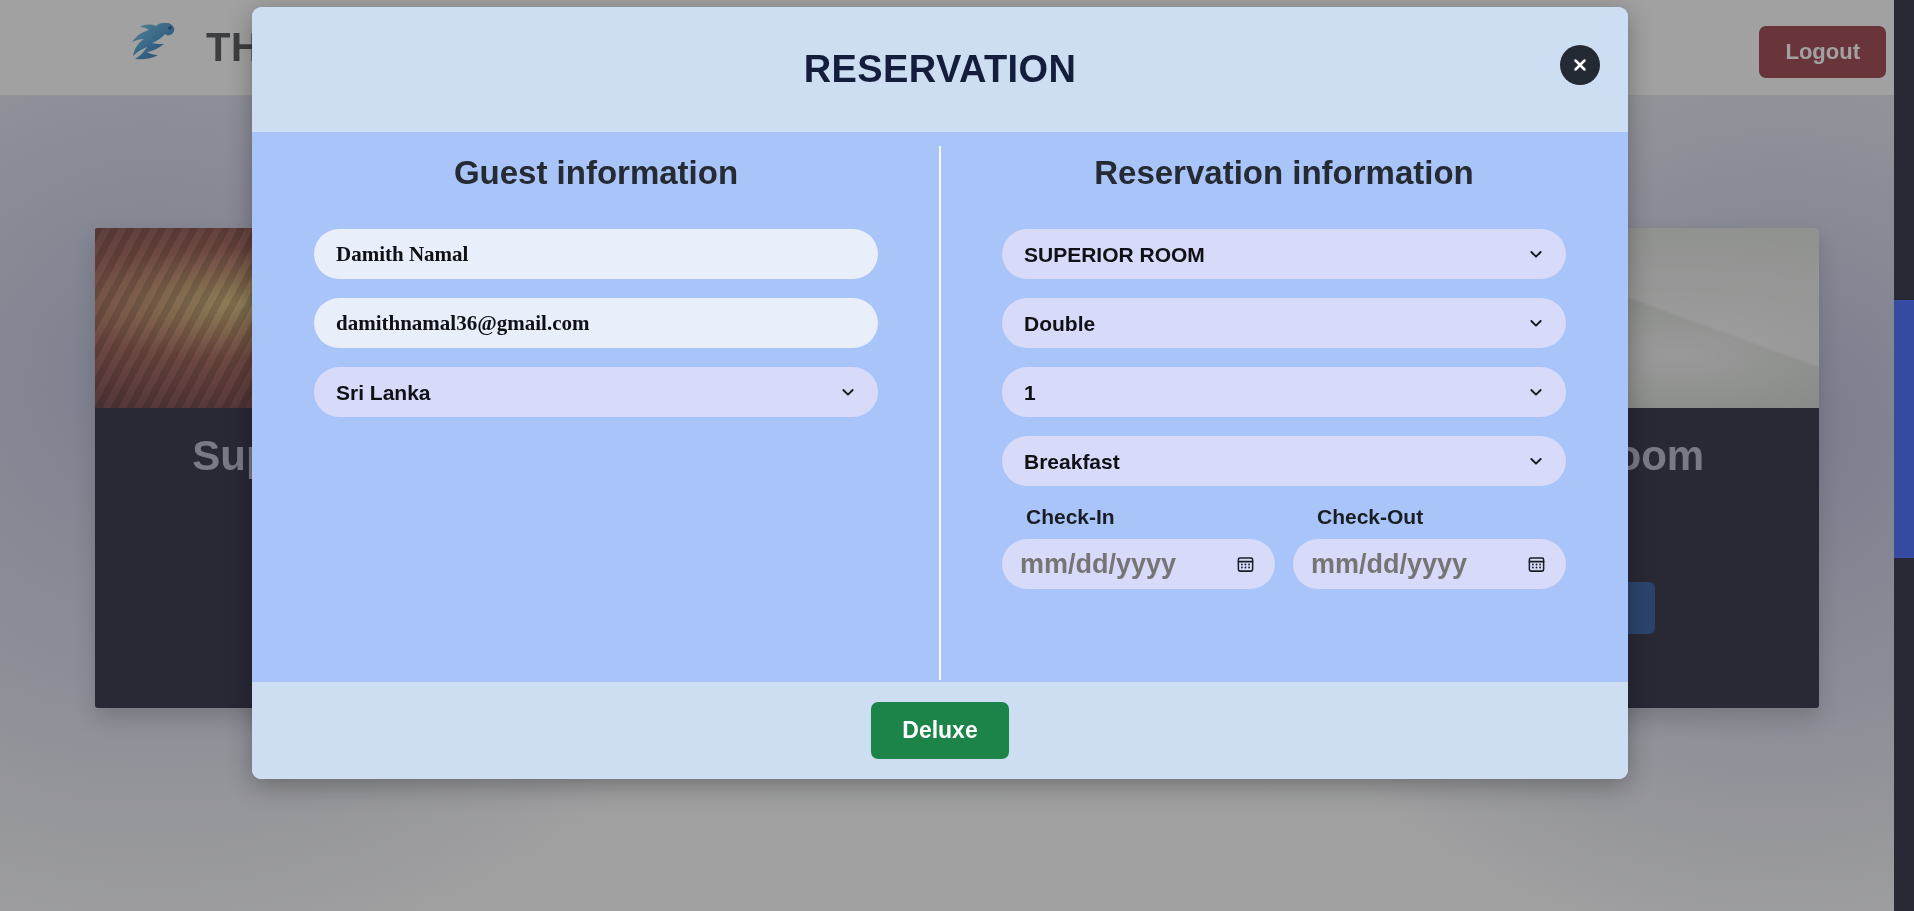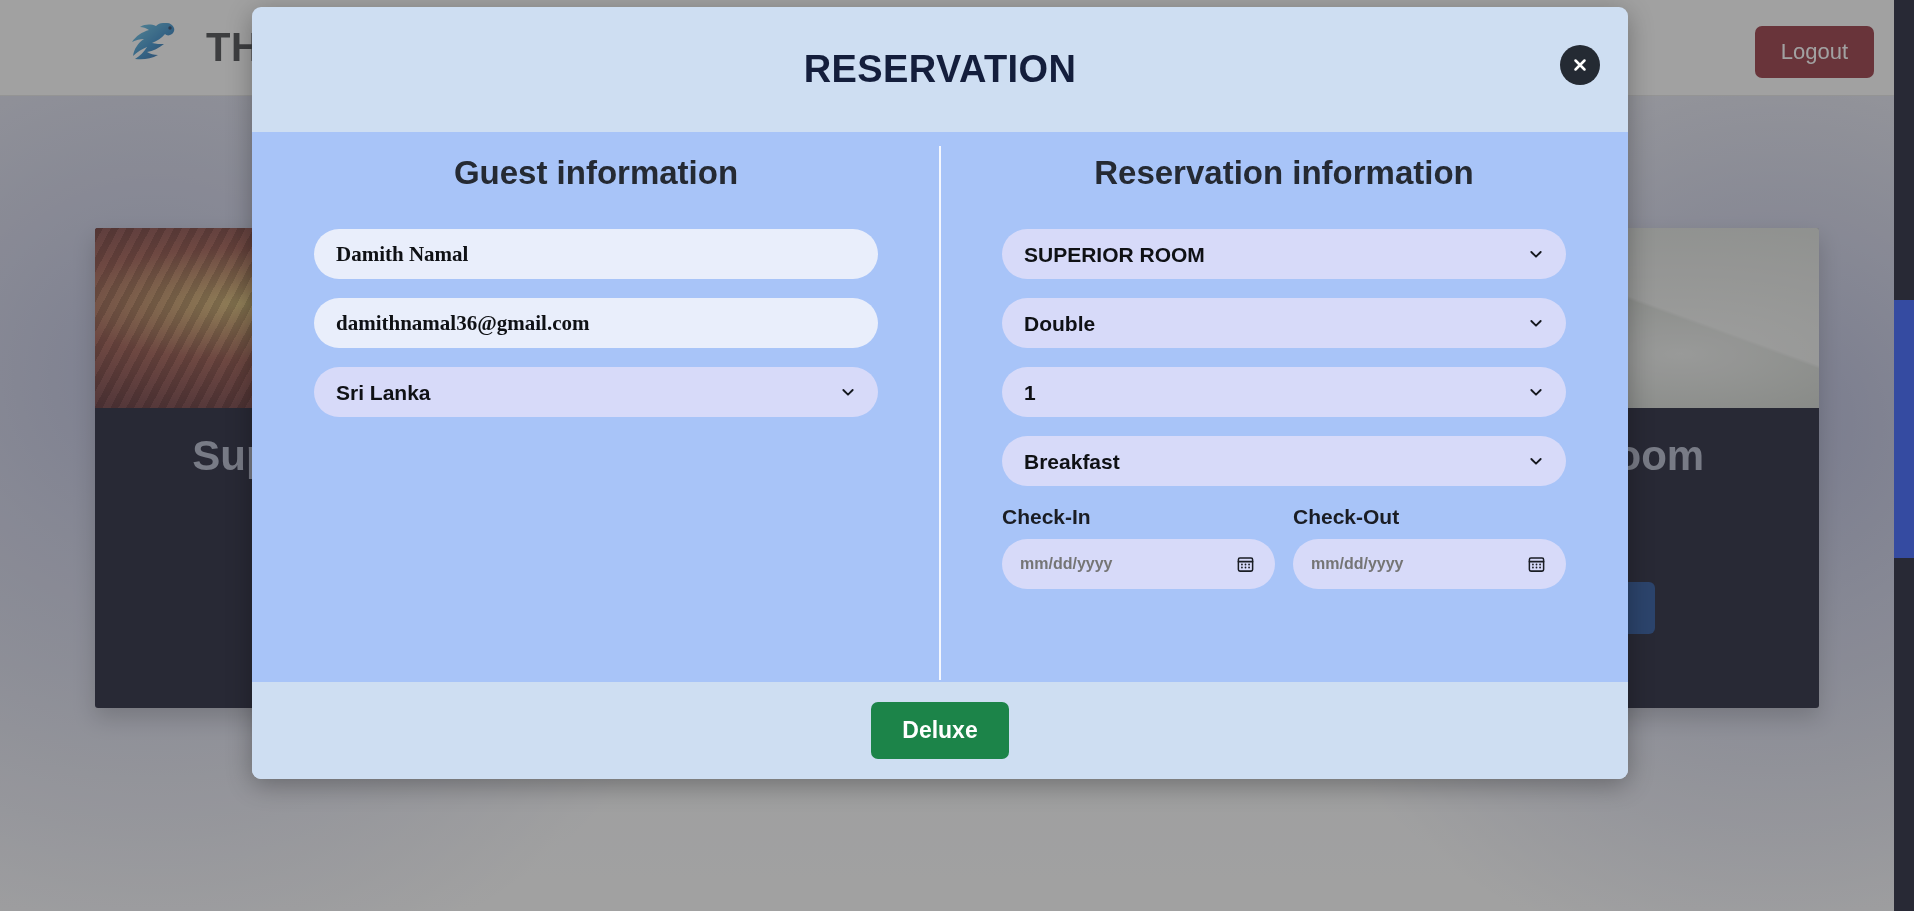--- a/index.html
+++ b/index.html
@@ -36,29 +36,29 @@
   .brand-logo { width: 70px; height: 66px; flex: none; display: block; }
   .brand-name {
     font-size: 40px;
     font-weight: 700;
     letter-spacing: .5px;
     color: #2f3136;
     white-space: nowrap;
   }
   .logout-button {
     position: absolute;
-    right: 40px;
+    right: 28px;
     top: 26px;
     background: #8a1c28;
     color: #ffffff;
     border: none;
     border-radius: 7px;
     font-family: "Liberation Sans", sans-serif;
     font-size: 22px;
-    font-weight: 400;
+    font-weight: 700;
     padding: 13px 26px;
     cursor: pointer;
   }
 
   
   .hero-band {
     position: absolute;
     top: 96px; left: 0; right: 0; bottom: 0;
     background:
       radial-gradient(circle at 8% 34%, rgba(120,128,190,.55) 0%, rgba(120,128,190,0) 34%),
@@ -259,31 +259,32 @@
   .chevron svg { width: 16px; height: 16px; display: block; }
 
   .date-row { display: flex; gap: 18px; margin-top: 5px; }
   .date-col { flex: 1 1 50%; }
   .date-label {
     font-size: 21px;
     font-weight: 600;
     color: #1a1d24;
     margin-bottom: 10px;
     display: block;
+    margin-left: 24px;
   }
   .date-wrap { position: relative; }
   .date-input {
     width: 100%;
     height: 50px;
     border: none;
     border-radius: 26px;
     background: #d7daf9;
     color: #2c3038;
     font-family: "Liberation Sans", sans-serif;
-    font-size: 16px;
+    font-size: 27px;
     font-weight: 600;
     padding: 0 48px 0 18px;
     outline: none;
   }
   .cal-icon {
     position: absolute;
     right: 20px;
     top: 50%;
     transform: translateY(-50%);
     width: 19px; height: 19px;

